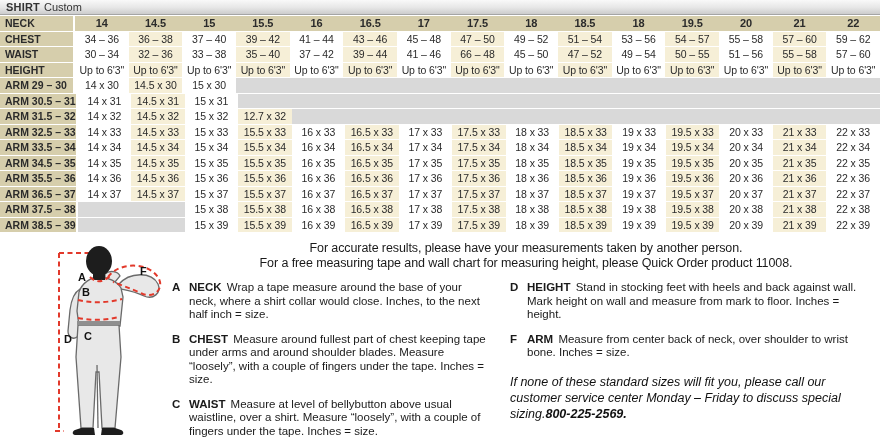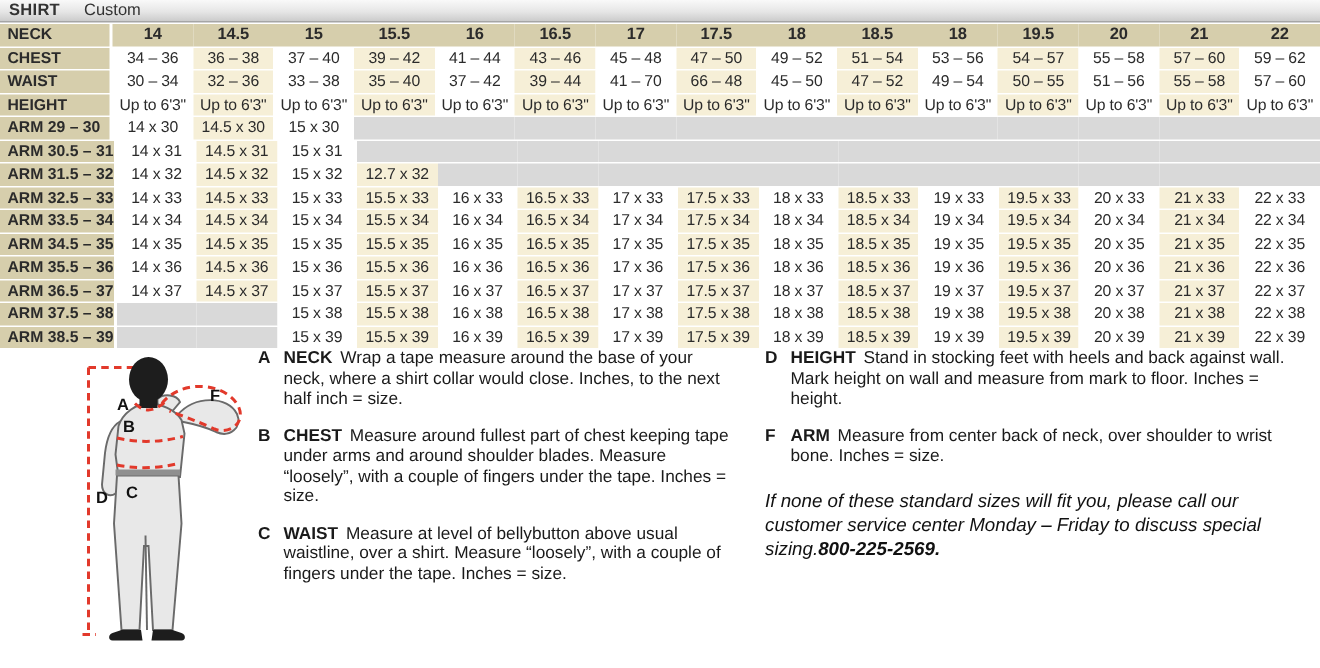--- a/index.html
+++ b/index.html
@@ -11,21 +11,21 @@
   :root{
     --tan:#d6ceac; --cream:#f6efd7; --blank:#d9d9d9; --red:#e2392b;
   }
 
   
   .size-table{ width:880px; }
   .title-bar{
     height:15px; padding-left:6px; margin-bottom:1px;
     background:linear-gradient(180deg,#f9f9f9 0%,#e6e6e6 55%,#cccccc 100%);
     border-bottom:1px solid #a5a5a5;
-    display:flex; align-items:center; gap:16px;
+    display:flex; align-items:center; gap:4px;
     font-size:11px; color:#333;
   }
   .tb-title{ font-weight:bold; letter-spacing:.2px; }
   .trow{ display:flex; height:14.5px; margin-bottom:1px; }
   .trow .label{
     flex:0 0 73px; background:var(--tan); font-weight:bold; font-size:10.5px;
     display:flex; align-items:center; padding-left:5px; margin-right:2px;
     white-space:nowrap; color:#2b2b2b;
   }
   .trow .cell{
@@ -109,21 +109,21 @@
         <div class="cell">59 – 62</div>
       </div>
       <div class="trow">
         <div class="label">WAIST</div>
         <div class="cell">30 – 34</div>
         <div class="cell alt">32 – 36</div>
         <div class="cell">33 – 38</div>
         <div class="cell alt">35 – 40</div>
         <div class="cell">37 – 42</div>
         <div class="cell alt">39 – 44</div>
-        <div class="cell">41 – 70</div>
+        <div class="cell">41 – 46</div>
         <div class="cell alt">66 – 48</div>
         <div class="cell">45 – 50</div>
         <div class="cell alt">47 – 52</div>
         <div class="cell">49 – 54</div>
         <div class="cell alt">50 – 55</div>
         <div class="cell">51 – 56</div>
         <div class="cell alt">55 – 58</div>
         <div class="cell">57 – 60</div>
       </div>
       <div class="trow">
@@ -357,20 +357,24 @@
     <path class="red-dash" d="M76,73 Q96,77 117,72"></path>
     <path class="red-dash" d="M106,32 C118,16 148,17 157,34 C162,45 151,53 141,49 C130,44 119,40 111,37"></path>
 
     <text class="fig-letter" x="76" y="36">A</text>
     <text class="fig-letter" x="80" y="51">B</text>
     <text class="fig-letter" x="82" y="95">C</text>
     <text class="fig-letter" x="62" y="98">D</text>
     <text class="fig-letter" x="138" y="30">F</text>
   </svg>
 
+  <div class="intro">
+    <div>For accurate results, please have your measurements taken by another person.</div>
+    <div>For a free measuring tape and wall chart for measuring height, please Quick Order product 11008.</div>
+  </div>
 
   <div class="columns">
     <div class="col-left">
 
     <div class="instr-item">
           <span class="letter">A</span>
           <div class="ibody"><b>NECK</b> Wrap a tape measure around the base of your neck, where a shirt collar would close. Inches, to the next half inch = size.</div>
         </div>
         <div class="instr-item">
           <span class="letter">B</span>

